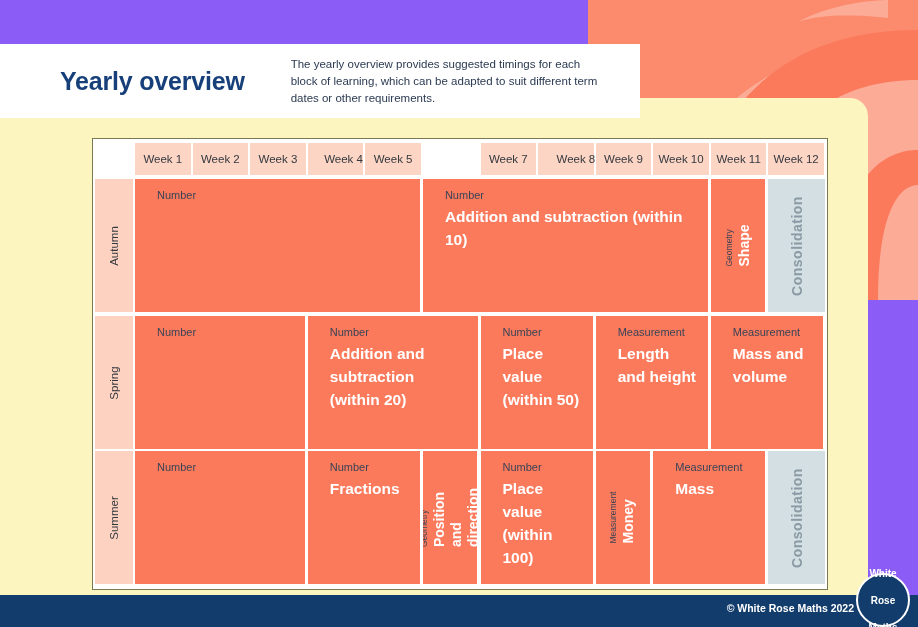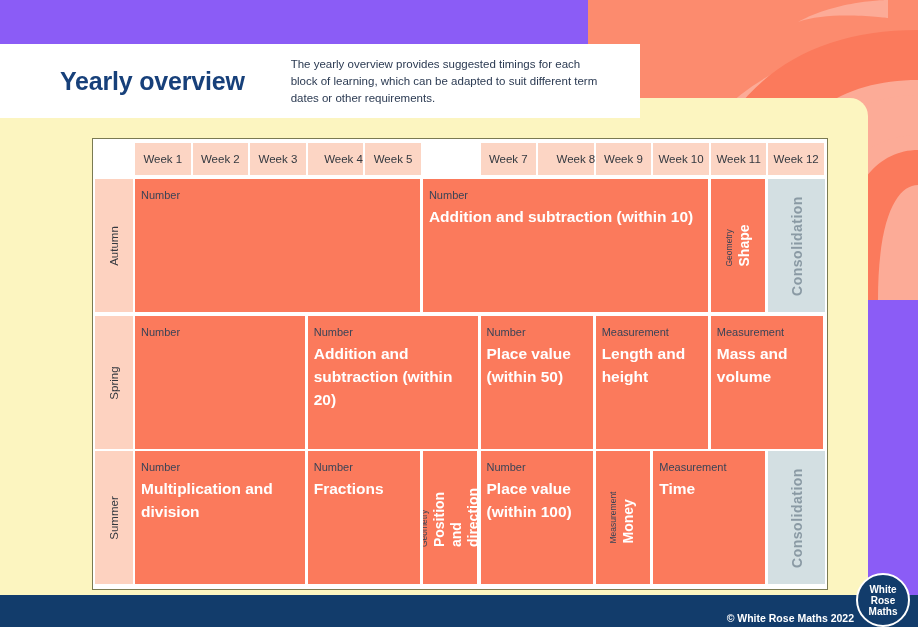--- a/index.html
+++ b/index.html
@@ -63,38 +63,39 @@
 
   
   .footer {
     position: absolute;
     left: 0; bottom: 0;
     width: 918px; height: 32px;
     background: #123c6b;
   }
   .copyright {
     position: absolute;
-    right: 64px; top: 17px;
+    right: 64px; top: 7px;
     font-size: 10.5px;
     font-weight: bold;
     color: #ffffff;
     white-space: nowrap;
   }
   .logo {
     position: absolute;
     right: 8px; top: -22px;
     width: 54px; height: 54px;
     border-radius: 50%;
     background: #123c6b;
     border: 2px solid #ffffff;
     display: flex;
     flex-direction: column;
     align-items: center;
     justify-content: center;
     line-height: 11px;
+    gap: 16px;
   }
   .logo span {
     font-size: 10px; font-weight: bold; color: #ffffff;
   }
   .logo span.rose { color: #ffffff; }
 
   
   .grid-frame {
     position: absolute;
     left: 92px; top: 138px;
@@ -136,21 +137,21 @@
     transform: rotate(-90deg);
     font-size: 11.5px;
     color: #33383f;
     white-space: nowrap;
   }
 
   
   .blk {
     position: absolute;
     background: #fb7a5c;
-    padding: 10px 11px 8px 6px;
+    padding: 10px 11px 8px 22px;
     overflow: hidden;
   }
   .blk .cat {
     font-size: 11px;
     color: #3a4356;
     margin-bottom: 4px;
     white-space: nowrap;
   }
   .blk .ttl {
     font-size: 15.5px;
@@ -269,21 +270,20 @@
         <div class="blk" style="left: 502.667px; top: 177px; width: 112.167px; height: 133px;">
           <div class="cat">Measurement</div>
           <div class="ttl">Length and height</div>
         </div>
         <div class="blk" style="left: 617.833px; top: 177px; width: 112.167px; height: 133px;">
           <div class="cat">Measurement</div>
           <div class="ttl">Mass and volume</div>
         </div>
         <div class="blk" style="left: 42px; top: 312px; width: 169.75px; height: 133px;">
           <div class="cat">Number</div>
-          <div class="ttl">Multiplication and division</div>
         </div>
         <div class="blk" style="left: 214.75px; top: 312px; width: 112.167px; height: 133px;">
           <div class="cat">Number</div>
           <div class="ttl">Fractions</div>
         </div>
         <div class="blk vert" style="left: 329.917px; top: 312px; width: 54.5833px; height: 133px; align-items: center;">
           <div class="vinner">
             <div class="cat">Geometry</div>
             <div class="ttl" style="white-space: normal; max-width: 109px;">Position and direction</div>
           </div>
@@ -293,21 +293,21 @@
           <div class="ttl">Place value (within 100)</div>
         </div>
         <div class="blk vert" style="left: 502.667px; top: 312px; width: 54.5833px; height: 133px; align-items: center;">
           <div class="vinner">
             <div class="cat">Measurement</div>
             <div class="ttl" style="white-space: normal; max-width: 109px;">Money</div>
           </div>
         </div>
         <div class="blk" style="left: 560.25px; top: 312px; width: 112.167px; height: 133px;">
           <div class="cat">Measurement</div>
-          <div class="ttl">Time</div>
+          <div class="ttl">Mass</div>
         </div>
         <div class="consol" style="left: 675.417px; top: 312px; width: 56.5833px; height: 133px;">
           <div class="vtxt">Consolidation</div>
         </div>
       </div>
   </div>
 
   <div class="footer">
     <div class="copyright">© White Rose Maths 2022</div>
     <div class="logo">

